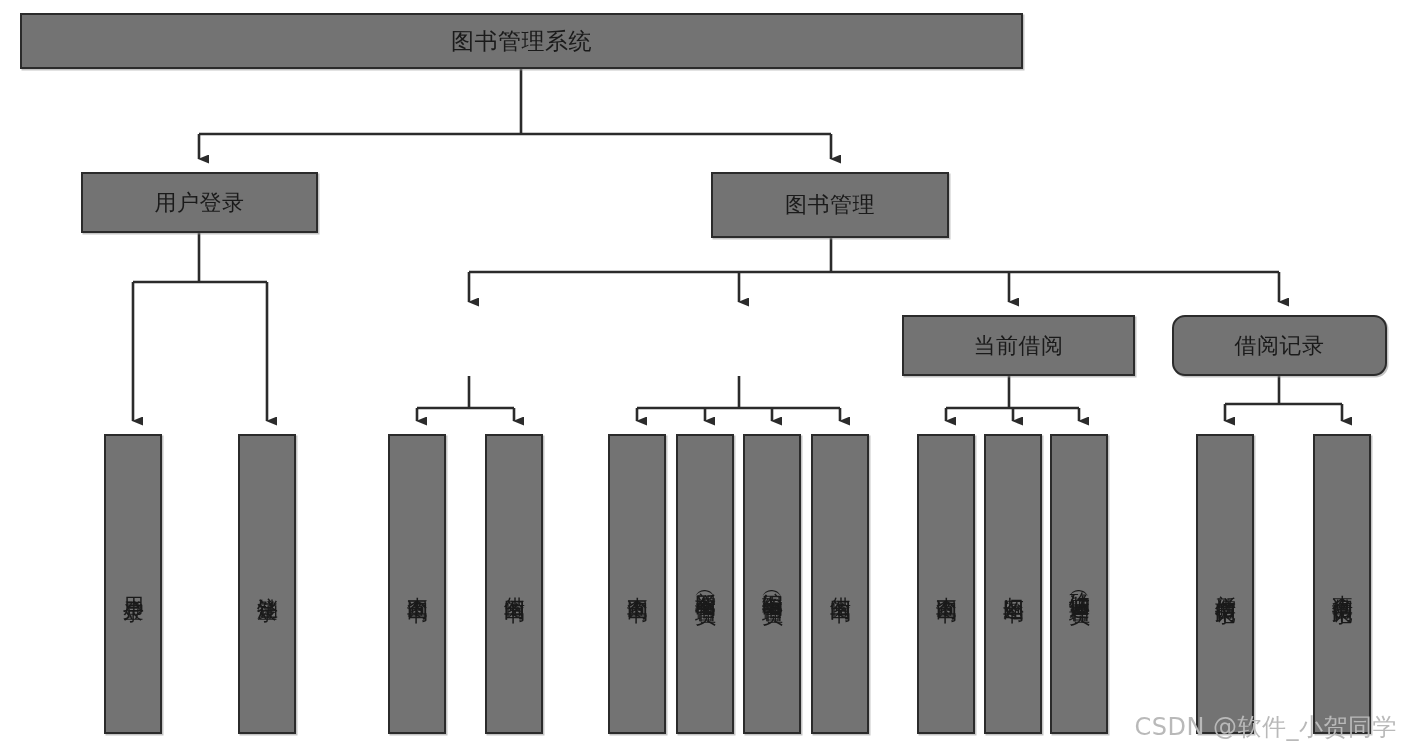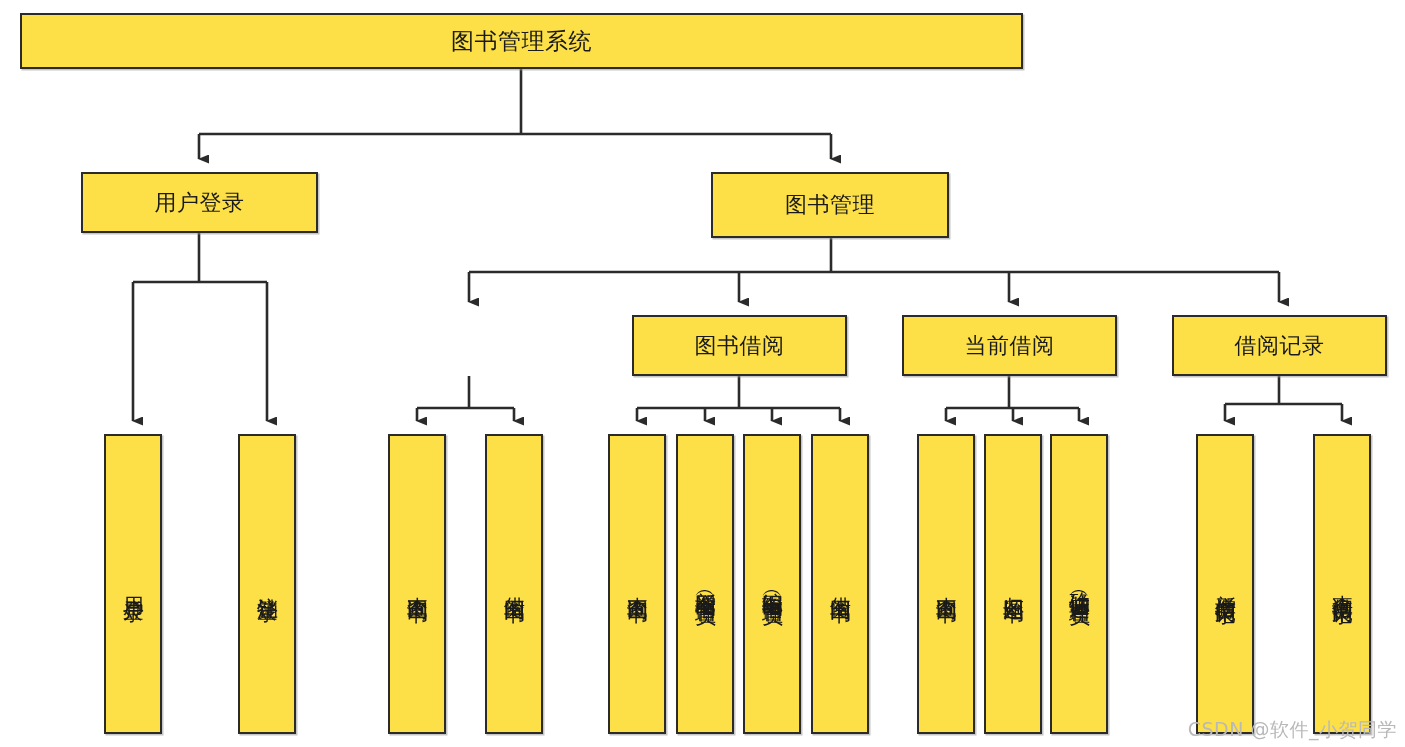--- a/index.html
+++ b/index.html
@@ -22,21 +22,21 @@
     position: absolute;
     left: 0;
     top: 0;
     width: 1405px;
     height: 747px;
     pointer-events: none;
   }
   .node {
     position: absolute;
     box-sizing: border-box;
-    background: #fde047;
+    background: #737373;
     border: 2.2px solid #2b2b2b;
     display: flex;
     align-items: center;
     justify-content: center;
     box-shadow: 1.5px 1.5px 0 rgba(150,150,150,0.55);
   }
   .node-label {
     color: #1a1a1a;
     line-height: 1.15;
     white-space: nowrap;
@@ -61,21 +61,21 @@
     font-size: 21px;
     letter-spacing: 2px;
     line-height: 1;
     white-space: nowrap;
     max-height: 282px;
   }
   #watermark {
     position: absolute;
     right: 8px;
     bottom: 4px;
-    font-size: 19px;
+    font-size: 24px;
     color: #b9b9b9;
     white-space: nowrap;
     letter-spacing: 0.5px;
   }
 </style>
 </head>
 <body>
 
 <div id="diagram-root">
 
@@ -133,27 +133,24 @@
     <span class="node-label">图书管理系统</span>
   </div>
 
   <div class="node horiz" style="left:81px; top:172px; width:237px; height:61px;">
     <span class="node-label">用户登录</span>
   </div>
   <div class="node horiz" style="left:711px; top:172px; width:238px; height:66px;">
     <span class="node-label">图书管理</span>
   </div>
 
-  <div class="node horiz" style="left:632px; top:315px; width:215px; height:61px;">
-    <span class="node-label">图书借阅</span>
-  </div>
-  <div class="node horiz" style="left:902px; top:315px; width:215px; height:61px;">
+  <div class="node horiz" style="left:902px; top:315px; width:233px; height:61px;">
     <span class="node-label">当前借阅</span>
   </div>
-  <div class="node horiz" style="left:1172px; top:315px; width:215px; height:61px;">
+  <div class="node horiz" style="left:1172px; top:315px; width:215px; height:61px;border-radius:13px;">
     <span class="node-label">借阅记录</span>
   </div>
 
   <div class="node leaf" style="left:104px; top:434px; width:58px; height:300px;">
     <span class="node-label">用户登录</span>
   </div>
   <div class="node leaf" style="left:238px; top:434px; width:58px; height:300px;">
     <span class="node-label">注销登录</span>
   </div>
 

